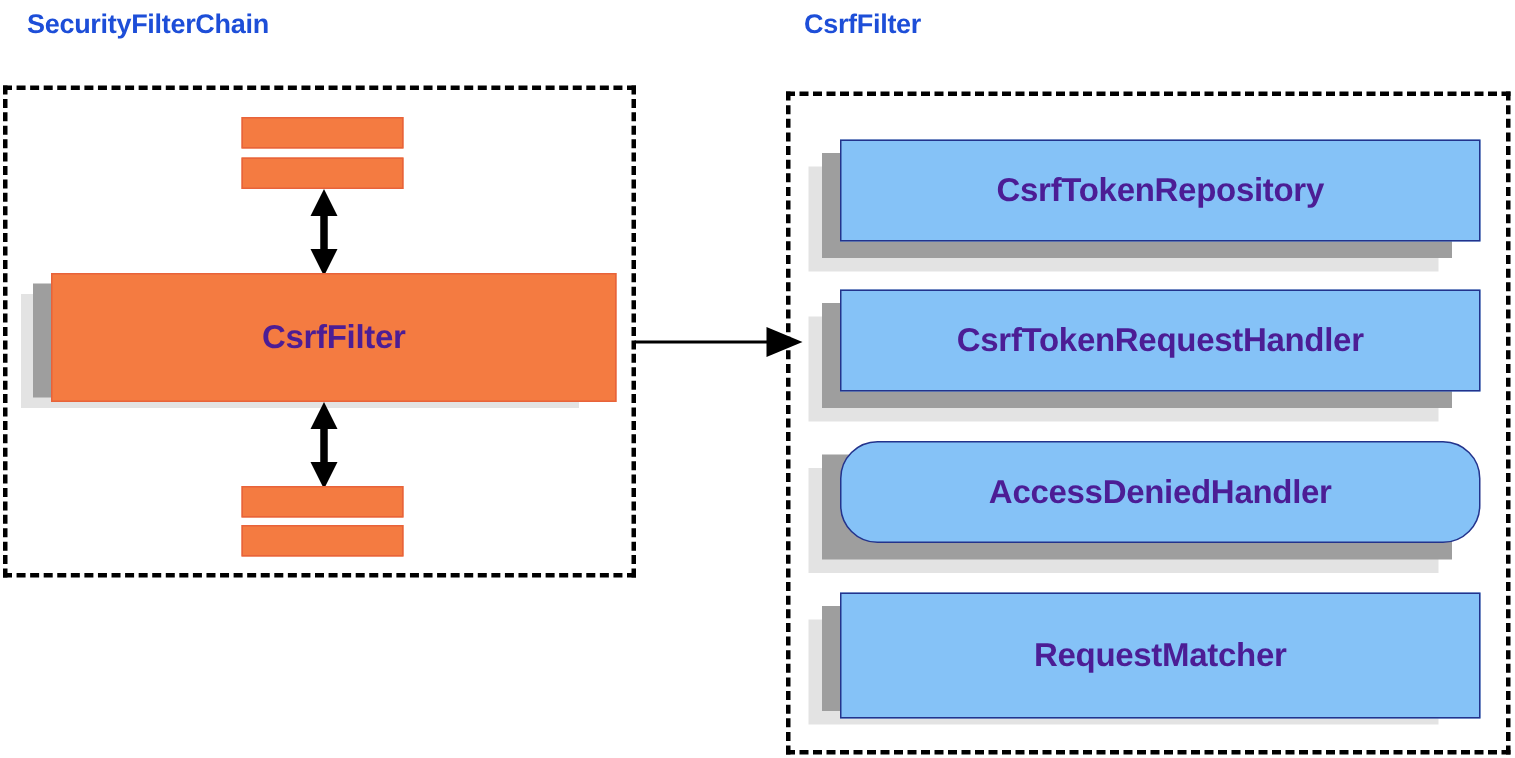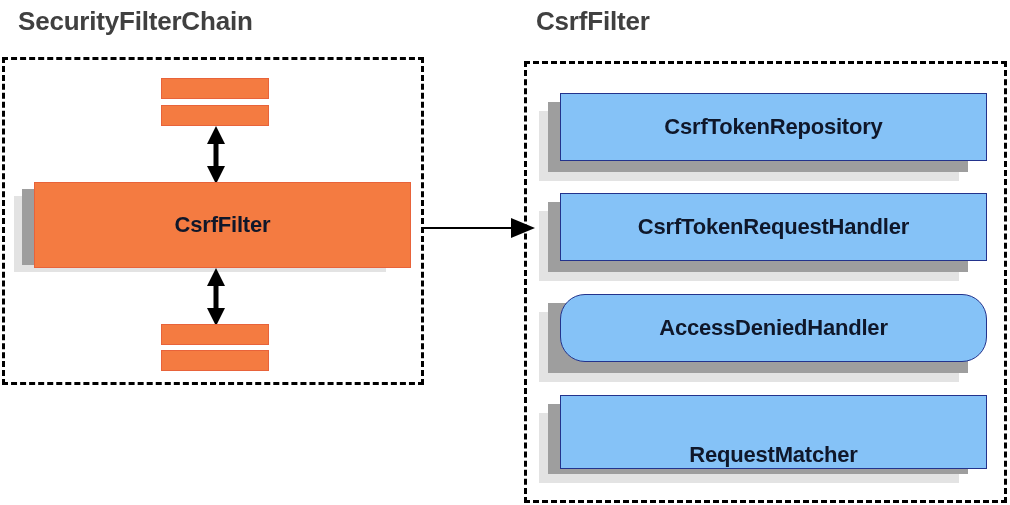--- a/index.html
+++ b/index.html
@@ -16,22 +16,22 @@
   }
   .stage {
     position: absolute;
     left: 0; top: 0;
     width: 1010px;
     height: 505px;
   }
   .panel-title {
     position: absolute;
     font-weight: bold;
-    font-size: 26px;
-    color: #404040;
+    font-size: 18px;
+    color: #1d4ed8;
     white-space: nowrap;
     letter-spacing: -0.2px;
   }
   .dashed-box {
     position: absolute;
     border: 3px dashed #000000;
     box-sizing: border-box;
     background: transparent;
   }
   
@@ -59,21 +59,21 @@
     background: #f47b41;
     border: 1px solid #e8633a;
   }
   .face-blue {
     background: #85c2f7;
     border: 1px solid #23338c;
   }
   .face-label {
     font-weight: bold;
     font-size: 22px;
-    color: #0f172a;
+    color: #4c1d95;
     white-space: nowrap;
     letter-spacing: -0.2px;
   }
   .bar {
     position: absolute;
     background: #f47b41;
     border: 1px solid #e8633a;
     box-sizing: border-box;
   }
   .arrow-svg {
@@ -145,18 +145,18 @@
     <div class="shadow-light" style="left:0px; top:18px; width:420px; height:70px;"></div>
     <div class="shadow-dark" style="left:9px; top:9px; width:420px; height:70px;"></div>
     <div class="face face-blue" style="left:21px; top:0px; width:427px; height:68px;border-radius:25px;">
       <span class="face-label">AccessDeniedHandler</span>
     </div>
   </div>
 
   <div class="layered" style="left:539px; top:395px; width:460px; height:92px;">
     <div class="shadow-light" style="left:0px; top:18px; width:420px; height:70px;"></div>
     <div class="shadow-dark" style="left:9px; top:9px; width:420px; height:70px;"></div>
-    <div class="face face-blue" style="left:21px; top:0px; width:427px; height:74px;align-items:flex-end;">
+    <div class="face face-blue" style="left:21px; top:0px; width:427px; height:84px;">
       <span class="face-label">RequestMatcher</span>
     </div>
   </div>
 
 </div>
 
 </body></html>

